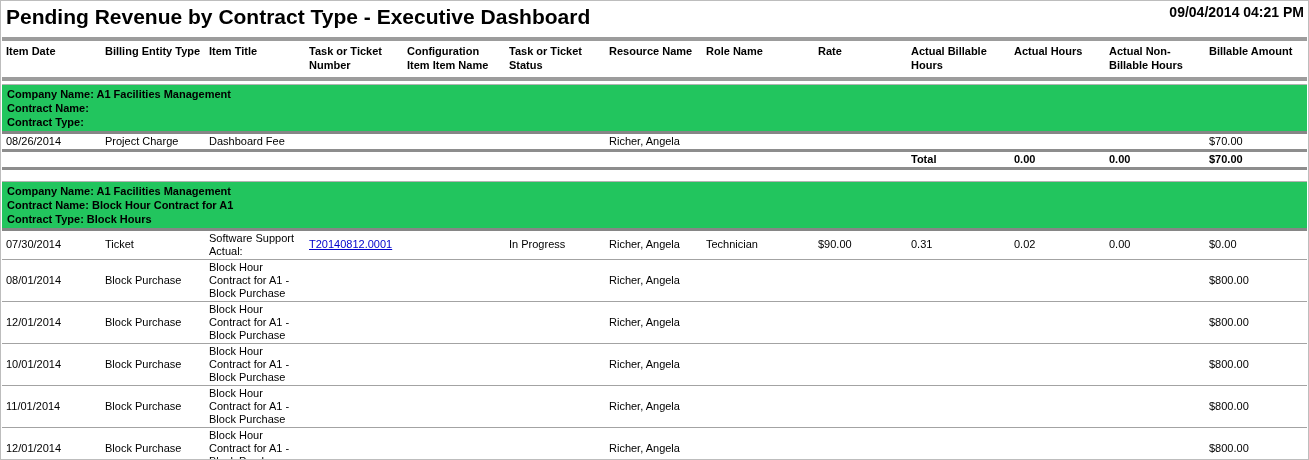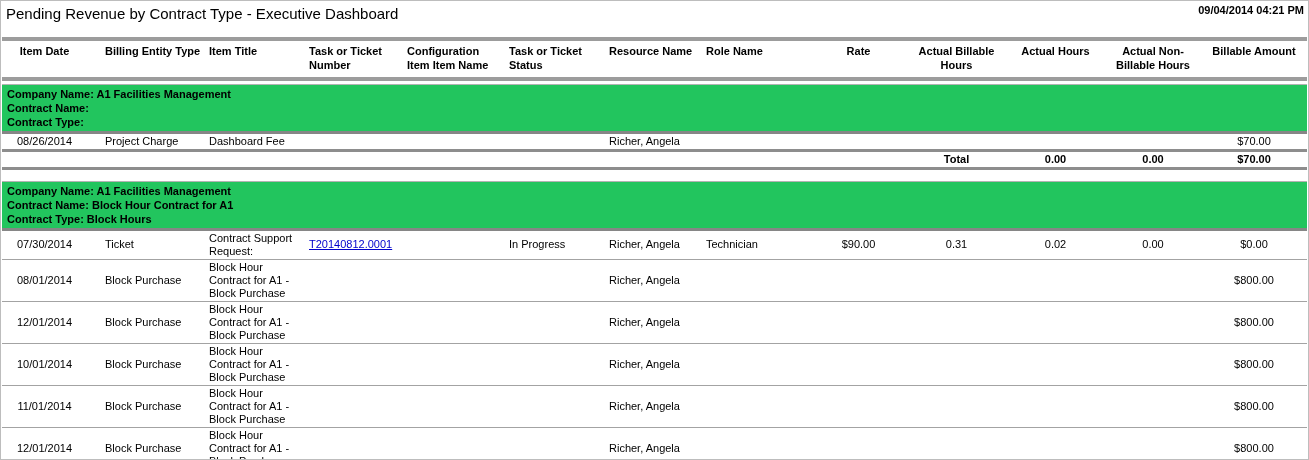--- a/index.html
+++ b/index.html
@@ -13,25 +13,25 @@
     width: 1309px;
     height: 460px;
     border: 1px solid #bdbdbd;
     overflow: hidden;
     background: #fff;
     position: relative;
   }
   .titlebar { position: relative; height: 36px; }
   .page-title {
     position: absolute; left: 5px; top: 4px;
-    font-size: 15px; font-weight: normal; white-space: nowrap;
+    font-size: 21px; font-weight: bold; white-space: nowrap;
   }
   .timestamp {
     position: absolute; right: 4px; top: 3px;
-    font-size: 11px; font-weight: bold; white-space: nowrap;
+    font-size: 14px; font-weight: bold; white-space: nowrap;
   }
   table.report-table {
     border-collapse: collapse;
     table-layout: fixed;
     width: 1305px;
     margin-left: 1px;
     font-size: 11px;
   }
   th, td { padding: 1px 4px; overflow: hidden; }
   thead tr {
@@ -40,21 +40,21 @@
   }
   thead th {
     font-weight: bold;
     vertical-align: top;
     line-height: 14px;
     padding-top: 3px;
     padding-bottom: 5px;
     white-space: pre-line;
   }
   td { vertical-align: middle; line-height: 13px; }
-  .align-right { text-align: center; padding-right: 8px; }
+  .align-right { text-align: left; padding-right: 8px; }
   .align-left  { text-align: left; }
   .col-item_date { padding-right: 16px; }
   .col-billing_entity_type { padding-left: 6px; }
   tr.band td {
     background: #22c55e;
     font-weight: bold;
     padding: 2px 0 2px 5px;
     line-height: 14px;
     border-top: 1px solid #b3b3b3;
     border-bottom: 3px solid #868686;
@@ -164,21 +164,21 @@
         <tr class="band">
           <td colspan="13">
             <div class="band-line">Company Name: A1 Facilities Management</div>
             <div class="band-line">Contract Name: Block Hour Contract for A1</div>
             <div class="band-line">Contract Type: Block Hours</div>
           </td>
         </tr>
         <tr class="row">
           <td class="align-right col-item_date">07/30/2014</td>
           <td class="align-left col-billing_entity_type">Ticket</td>
-          <td class="align-left col-item_title">Contract Support Request:</td>
+          <td class="align-left col-item_title">Software Support Actual:</td>
           <td class="align-left col-task_ticket_number"><a href="#" class="ticket-link">T20140812.0001</a></td>
           <td class="align-left col-config_item_name"></td>
           <td class="align-left col-task_ticket_status">In Progress</td>
           <td class="align-left col-resource_name">Richer, Angela</td>
           <td class="align-left col-role_name">Technician</td>
           <td class="align-right col-rate">$90.00</td>
           <td class="align-right col-actual_billable_hours">0.31</td>
           <td class="align-right col-actual_hours">0.02</td>
           <td class="align-right col-actual_non_billable_hours">0.00</td>
           <td class="align-right col-billable_amount">$0.00</td>

